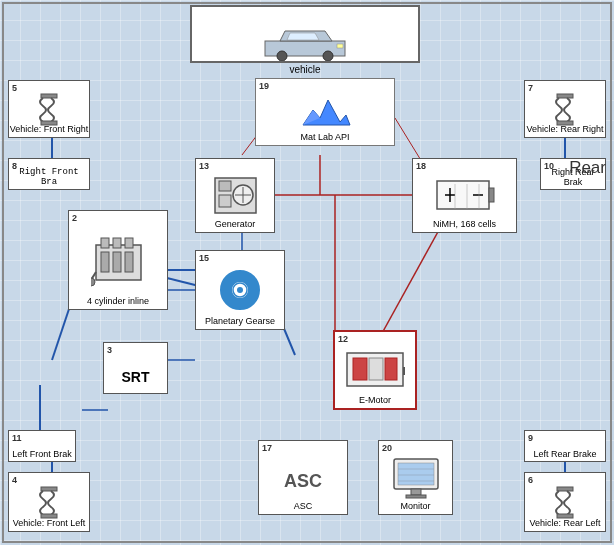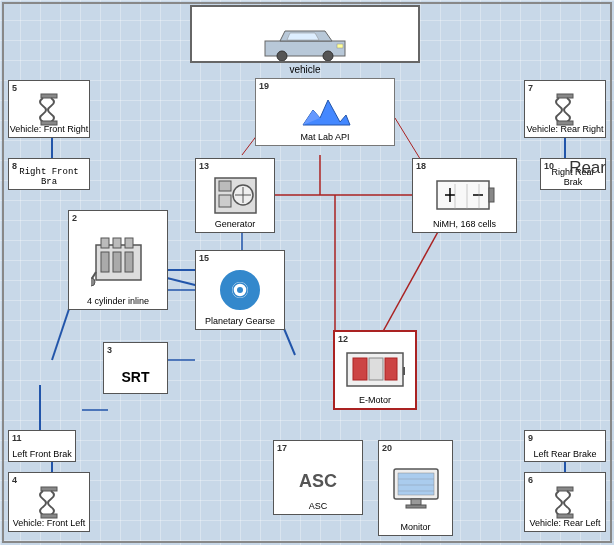--- a/index.html
+++ b/index.html
@@ -319,28 +319,28 @@
     <svg width="40" height="35" viewBox="0 0 40 35">
       <rect x="12" y="2" width="16" height="4" fill="#888" stroke="#555"></rect>
       <path d="M14,6 Q8,10 14,14 Q20,18 14,22 Q8,26 14,30" fill="none" stroke="#555" stroke-width="2"></path>
       <path d="M22,6 Q28,10 22,14 Q16,18 22,22 Q28,26 22,30" fill="none" stroke="#555" stroke-width="2"></path>
       <rect x="12" y="29" width="16" height="4" fill="#888" stroke="#555"></rect>
     </svg>
     <span class="lbl">Vehicle: Rear Left</span>
   </div>
 
 
-  <div class="comp-block" style="left:258px; top:440px; width:90px; height:75px;margin-left:15px;">
+  <div class="comp-block" style="left:258px; top:440px; width:90px; height:75px;">
     <span class="num">17</span>
 
     <span style="font-size:18px; font-weight:bold; color:#555; margin-top:8px;">ASC</span>
     <span class="lbl">ASC</span>
   </div>
 
-  <div class="comp-block" style="left:378px; top:440px; width:75px; height:96px;">
+  <div class="comp-block" style="left:378px; top:440px; width:75px; height:75px;">
     <span class="num">20</span>
 
     <svg width="48" height="42" viewBox="0 0 48 42">
       <rect x="2" y="2" width="44" height="30" fill="#eee" stroke="#555" stroke-width="1.5" rx="2"></rect>
       <rect x="6" y="6" width="36" height="22" fill="#aaccee" stroke="#888" stroke-width="0.5"></rect>
 
       <line x1="6" y1="12" x2="42" y2="12" stroke="#8899aa" stroke-width="0.5"></line>
       <line x1="6" y1="18" x2="42" y2="18" stroke="#8899aa" stroke-width="0.5"></line>
       <line x1="6" y1="24" x2="42" y2="24" stroke="#8899aa" stroke-width="0.5"></line>
 

